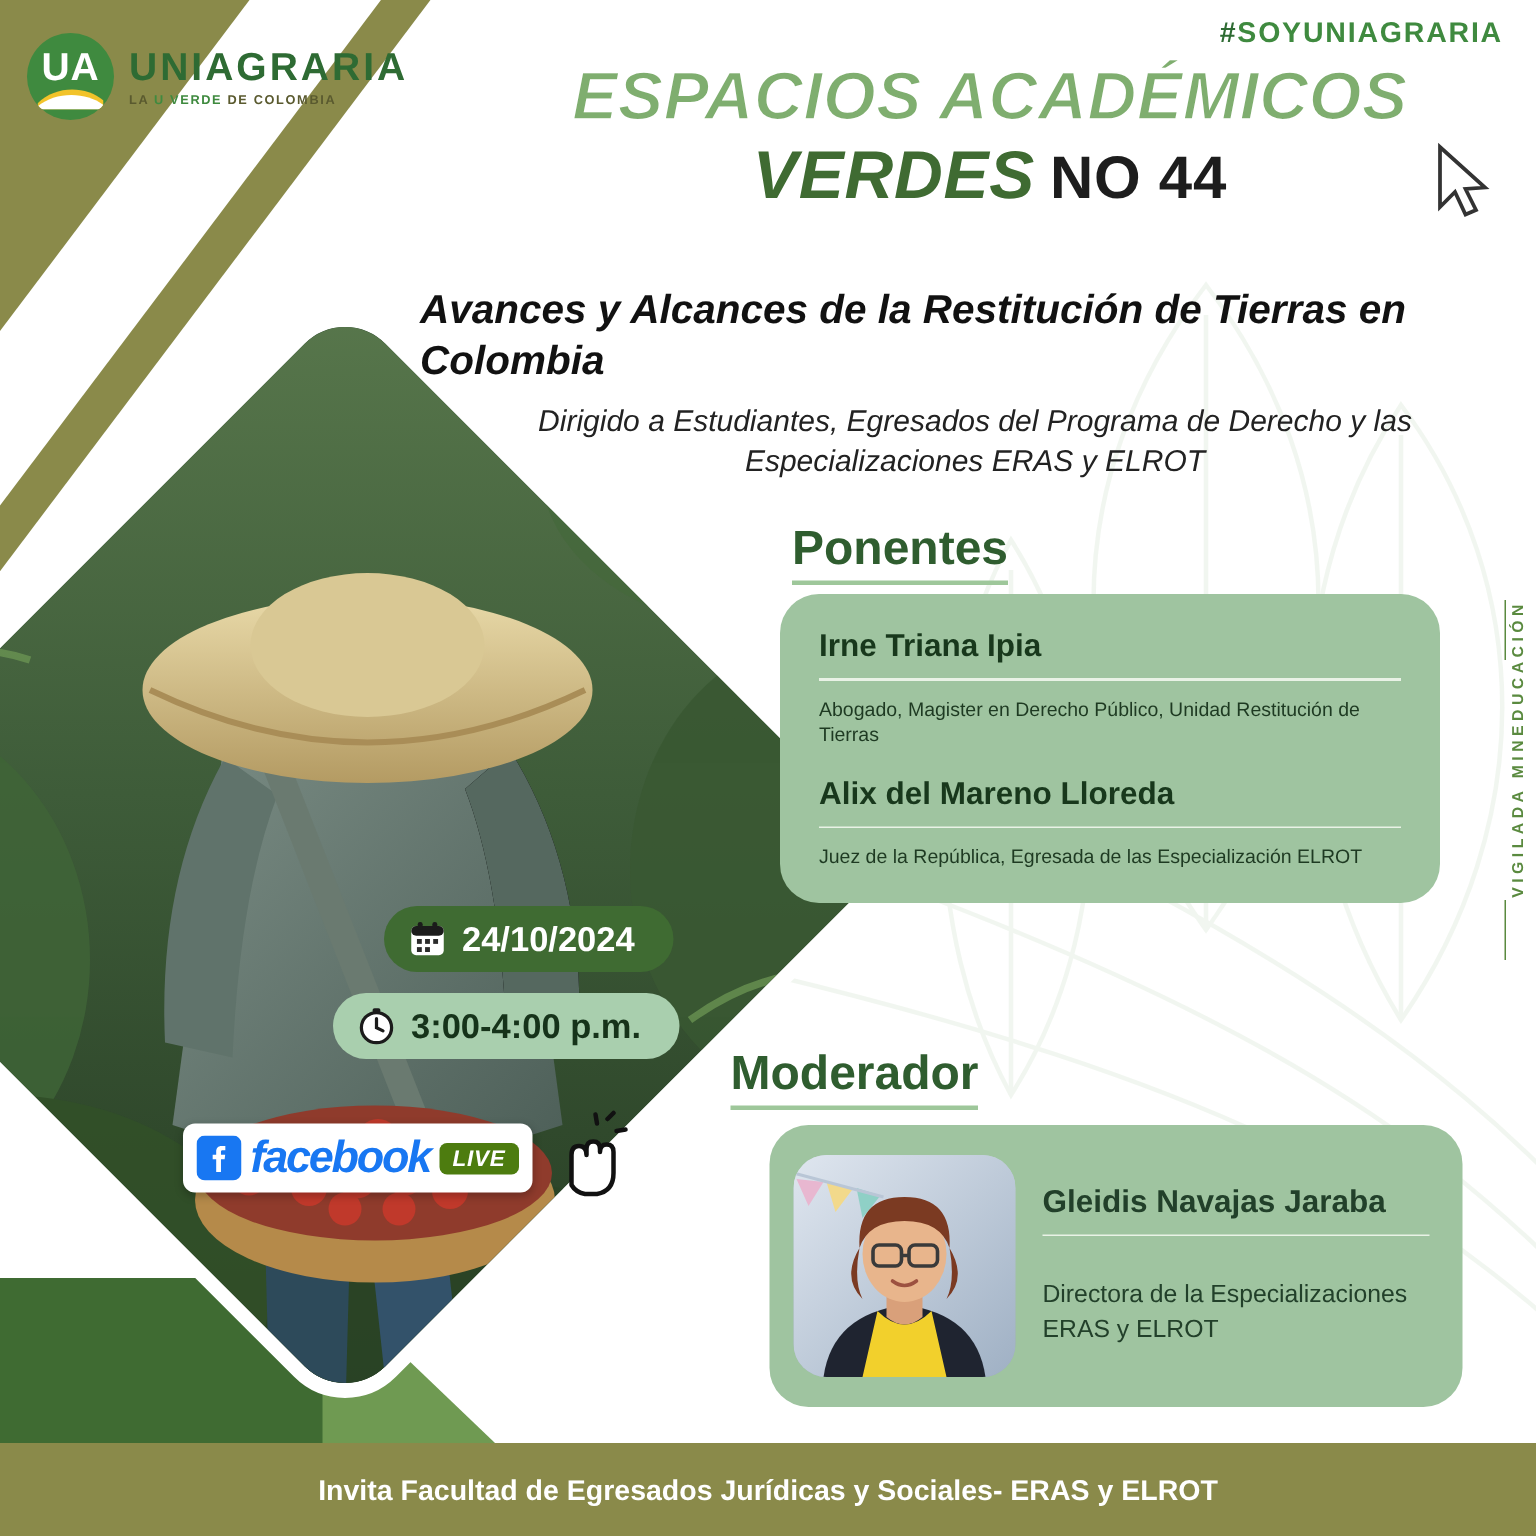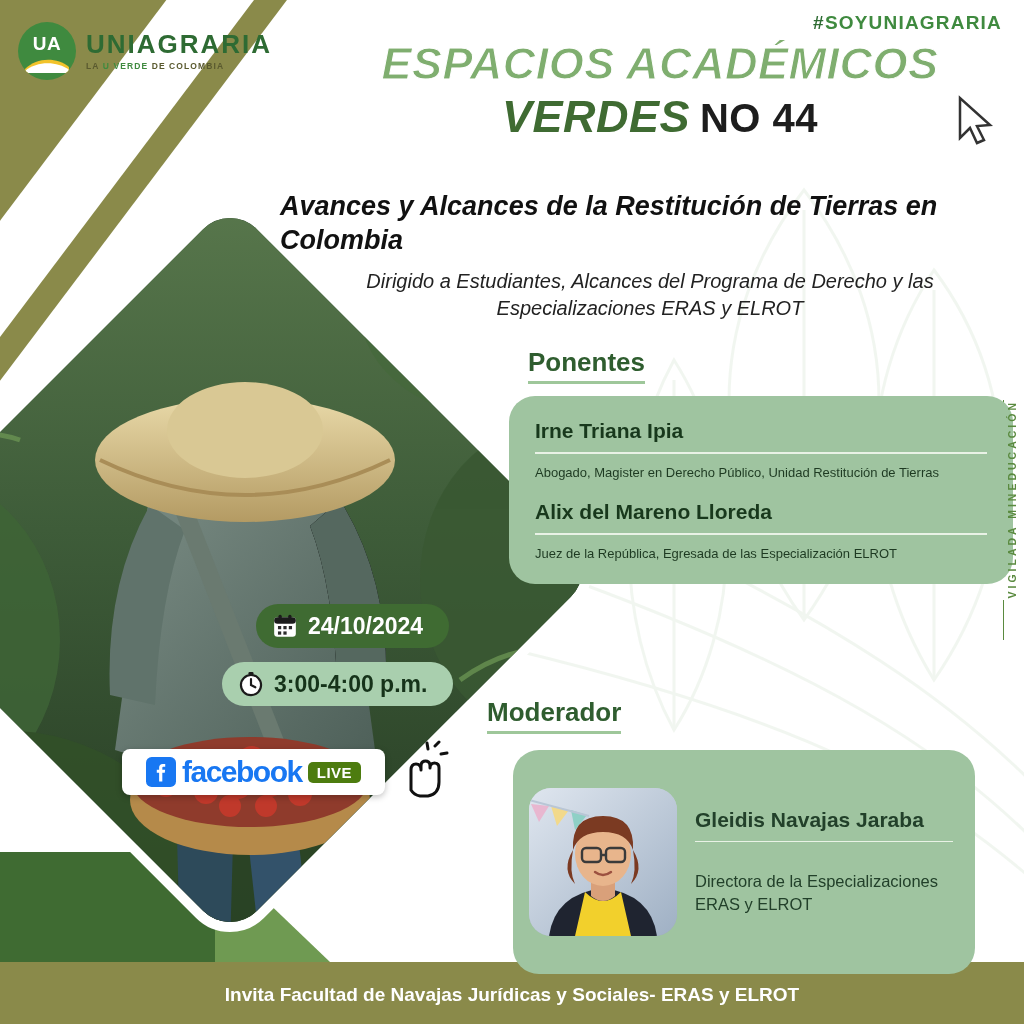--- a/index.html
+++ b/index.html
@@ -92,21 +92,21 @@
     z-index: 12;
   }
   .logo-badge {
     width: 58px; height: 58px; border-radius: 50%;
     background: #3f8a3f;
     display: flex; align-items: center; justify-content: center;
     position: relative;
     overflow: hidden;
   }
   .logo-badge .ua {
-    color: #fff; font-weight: bold; font-size: 19px; letter-spacing: .5px;
+    color: #fff; font-weight: bold; font-size: 26px; letter-spacing: .5px;
     position: relative; top: -7px;
   }
   .logo-badge .swoosh {
     position: absolute; bottom: 7px; left: 7px; right: 7px; height: 18px;
   }
   .logo-text .name {
     font-size: 26px; font-weight: 800; letter-spacing: 2px; color: #2e6b33;
     line-height: 1;
   }
   .logo-text .tag {
@@ -171,21 +171,21 @@
   }
   .audience {
     position: absolute; top: 268px; left: 300px; width: 700px;
     text-align: center; z-index: 11;
     font-size: 20px; font-style: italic; color: #222; line-height: 1.35;
   }
 
   
   .sec-head {
     position: absolute; z-index: 11;
-    font-size: 26px; font-weight: 800; color: #2f5d2f;
+    font-size: 32px; font-weight: 800; color: #2f5d2f;
   }
   .sec-head .rule {
     display: block; height: 3px; background: #9ec79a; margin-top: 3px;
   }
 
   
   .card {
     position: absolute; z-index: 11;
     background: #9fc4a0;
     border-radius: 26px;
@@ -248,22 +248,23 @@
   .pill.light { background: #a9cfae; color: #16331a; }
 
   
   .fb-wrap {
     position: absolute; z-index: 12;
     left: 122px; top: 740px;
     display: flex; align-items: center;
   }
   .fb-box {
     background: #ffffff; border-radius: 8px;
-    padding: 6px 24px; display: flex; align-items: center; gap: 6px;
+    padding: 6px 9px; display: flex; align-items: center; gap: 6px;
     box-shadow: 0 2px 6px rgba(0,0,0,.25);
+    font-style: italic;
   }
   .fb-name {
     color: #1877f2; font-weight: 800; font-size: 30px; letter-spacing: -1.5px;
   }
   .fb-live {
     background: #4d7c0f; color: #fff; font-weight: 800; font-size: 15px;
     padding: 2px 9px; border-radius: 5px; letter-spacing: .5px;
   }
 
   
@@ -331,21 +332,21 @@
   <div class="vig-line" style="top:600px; height:40px;"></div>
 
   <div class="title-block">
     <div class="t1">ESPACIOS ACADÉMICOS</div>
     <div class="t2row">
       <span class="t2">VERDES</span><span class="t2b">NO 44</span>
     </div>
   </div>
 
   <div class="subtitle">Avances y Alcances de la Restitución de Tierras en Colombia</div>
-  <div class="audience">Dirigido a Estudiantes, Alcances del Programa de Derecho y las Especializaciones ERAS y ELROT</div>
+  <div class="audience">Dirigido a Estudiantes, Egresados del Programa de Derecho y las Especializaciones ERAS y ELROT</div>
 
   <div class="photo-diamond">
     <svg class="photo-inner" viewBox="0 0 820 820" preserveAspectRatio="xMidYMid slice">
       <defs>
         <linearGradient id="bgF" x1="0" y1="0" x2="0" y2="1">
           <stop offset="0%" stop-color="#5b7a4e"></stop>
           <stop offset="45%" stop-color="#3e5c39"></stop>
           <stop offset="100%" stop-color="#22361f"></stop>
         </linearGradient>
         <linearGradient id="shirt" x1="0" y1="0" x2="1" y2="1">
@@ -458,40 +459,40 @@
       </g>
       <path d="M22 50 L22 30 q0 -6 5 -6 t5 6 l0 -4 q0 -5 4.5 -5 t4.5 5 l0 2 q0 -5 4.5 -5 t4.5 5 l0 14 q0 12 -11 14 l-8 0 q-6 -1 -9 -6 Z" fill="#ffffff" stroke="#111" stroke-width="3" stroke-linejoin="round"></path>
     </svg>
   </div>
 
   <div class="sec-head" style="left:528px; top:347px;">
     <span>Ponentes</span>
     <span class="rule"></span>
   </div>
 
-  <div class="card" style="left:509px; top:396px; width:504px;">
+  <div class="card" style="left:520px; top:396px; width:440px;">
     <div>
       <div class="sp-name">Irne Triana Ipia</div>
       <div class="sp-rule"></div>
       <div class="sp-role">Abogado, Magister en Derecho Público, Unidad Restitución de Tierras</div>
     </div>
     <div class="sp-gap"></div>
     <div>
       <div class="sp-name">Alix del Mareno Lloreda</div>
       <div class="sp-rule"></div>
       <div class="sp-role">Juez de la República, Egresada de las Especialización ELROT</div>
     </div>
   </div>
 
   <div class="sec-head" style="left:487px; top:697px;">
     <span>Moderador</span>
     <span class="rule"></span>
   </div>
 
-  <div class="mod-card" style="left:513px; top:750px; width:462px; height:224px;">
+  <div class="mod-card" style="left:513px; top:750px; width:462px; height:188px;">
     <div class="mod-photo">
       <svg viewBox="0 0 148 148" width="148" height="148">
         <defs>
           <linearGradient id="wall" x1="0" y1="0" x2="1" y2="1">
             <stop offset="0%" stop-color="#dfe6ef"></stop>
               <stop offset="100%" stop-color="#9fb0c4"></stop>
           </linearGradient>
         </defs>
         <rect width="148" height="148" fill="url(#wall)"></rect>
 
@@ -522,15 +523,15 @@
         <path d="M66 84 q8 6 16 0" stroke="#9c5140" stroke-width="2.4" fill="none" stroke-linecap="round"></path>
       </svg>
     </div>
     <div style="flex:1">
       <div class="mod-name">Gleidis Navajas Jaraba</div>
       <div class="mod-rule"></div>
       <div class="mod-role">Directora de la Especializaciones ERAS y ELROT</div>
     </div>
   </div>
 
-  <div class="footer-text">Invita Facultad de Navajas Jurídicas y Sociales- ERAS y ELROT</div>
+  <div class="footer-text">Invita Facultad de Egresados Jurídicas y Sociales- ERAS y ELROT</div>
 
 </div>
 
 </body></html>

